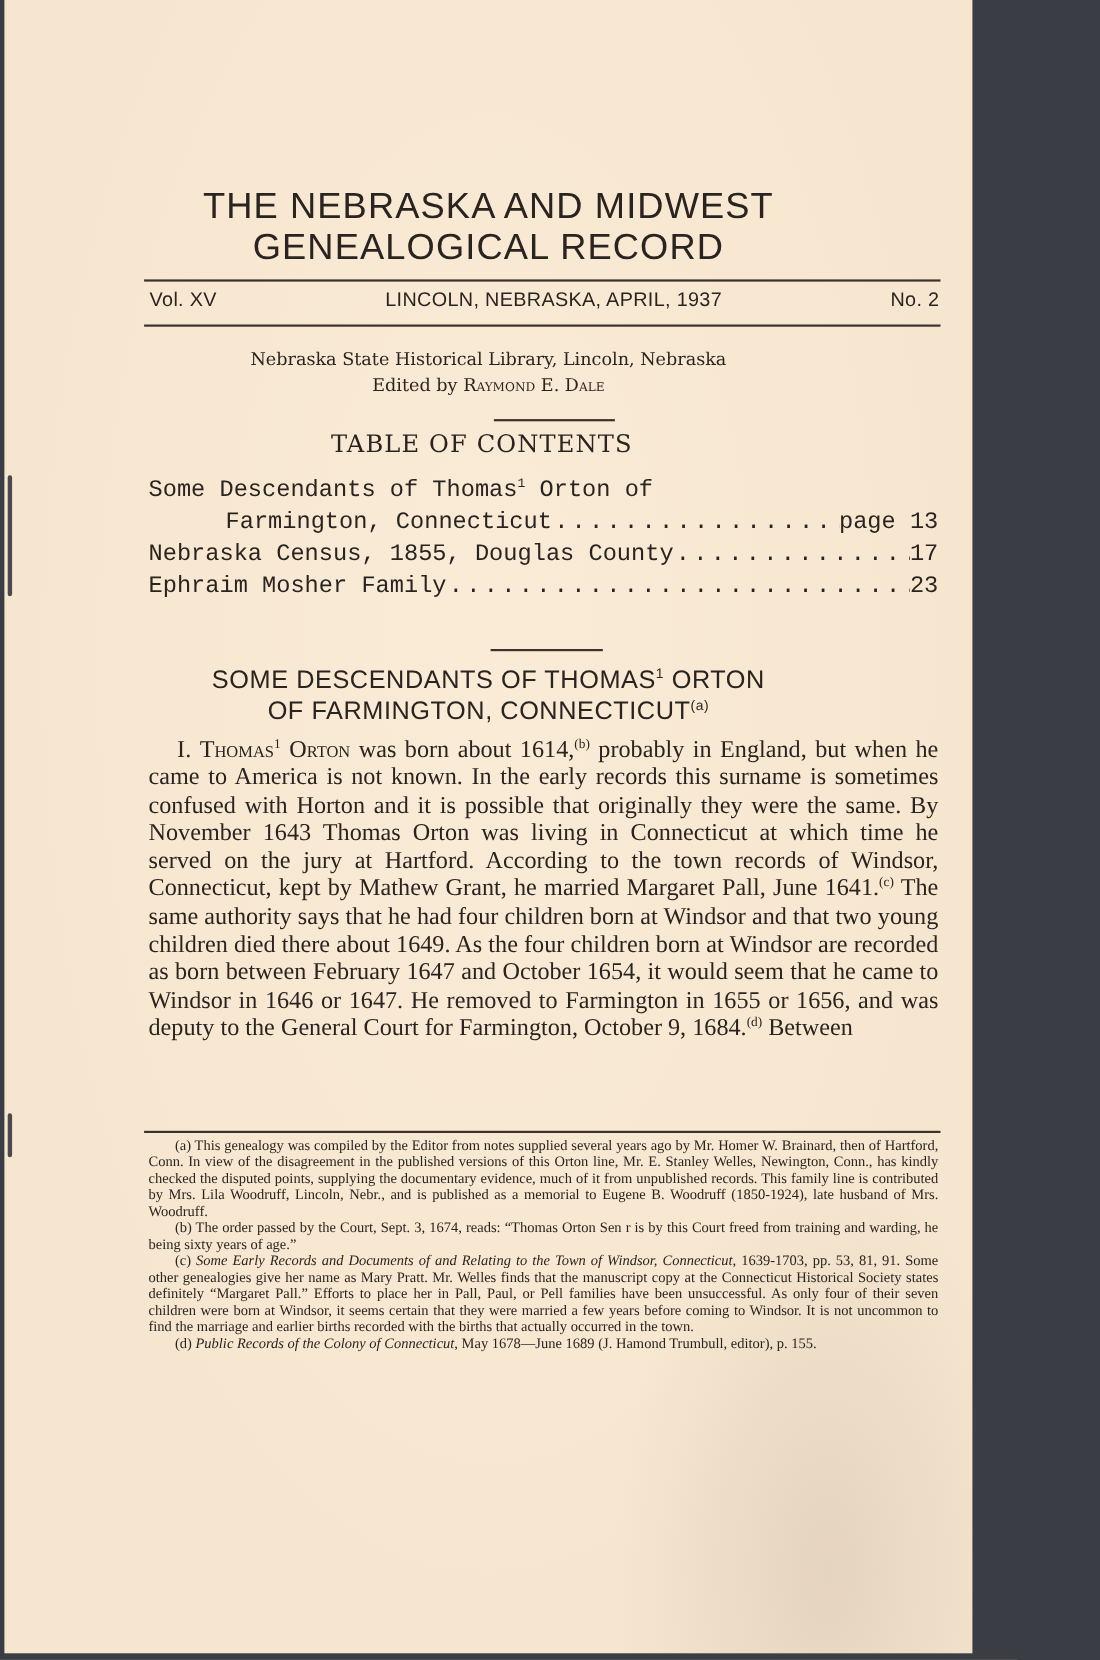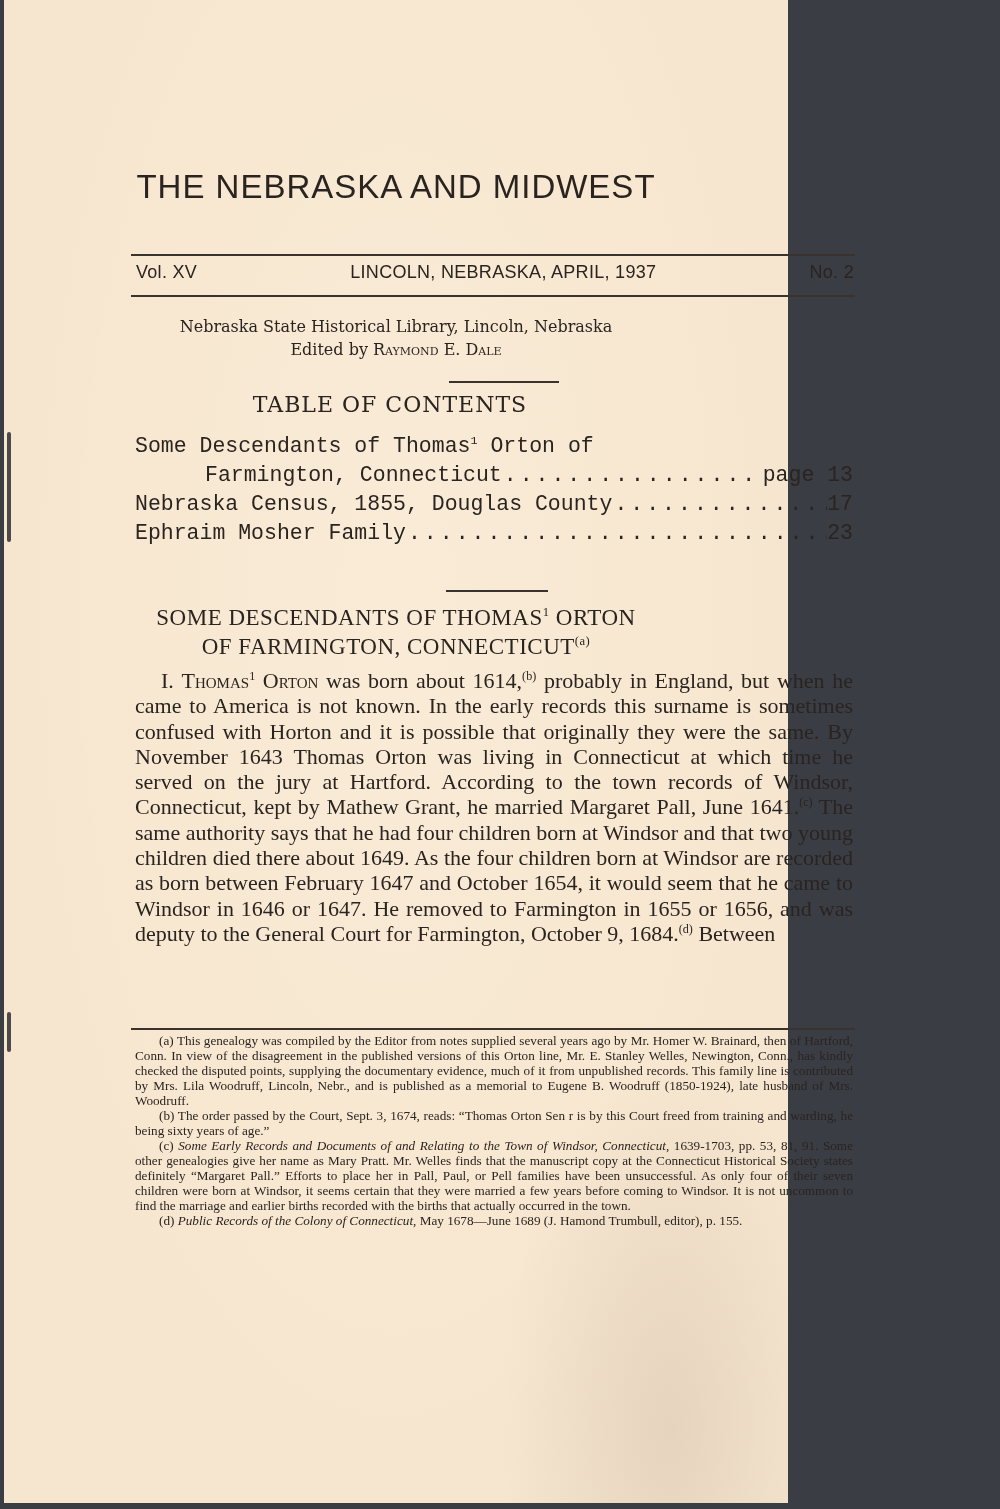--- a/index.html
+++ b/index.html
@@ -10,21 +10,21 @@
       width: 1000px;
       height: 1509px;
       background: #3a3d44;
       position: relative;
       overflow: hidden;
     }
     .page {
       position: absolute;
       left: 4px;
       top: 0;
-      width: 784px;
+      width: 880px;
       height: 1503px;
       background: #f7e6cf;
       background-image:
         radial-gradient(ellipse at 85% 95%, rgba(150,130,110,0.18), transparent 18%),
         radial-gradient(ellipse at 50% 40%, rgba(255,245,230,0.35), transparent 70%);
       font-family: "DejaVu Serif", "Liberation Serif", serif;
       color: #2a2420;
     }
     .staple {
       position: absolute;
@@ -105,21 +105,21 @@
       content: "...................................................................................................................";
     }
     .toc-row .pg { flex: 0 0 auto; text-align: right; }
     .toc-row.indent { padding-left: 70px; }
 
     .article-title {
       position: absolute;
       left: 0; right: 0;
       top: 603px;
       text-align: center;
-      font-family: Liberation Serif, serif;
+      font-family: Liberation Sans, sans-serif;
       font-size: 23px;
       line-height: 29px;
       letter-spacing: 0.5px;
     }
     sup { font-size: 55%; vertical-align: super; line-height: 0; }
     .body-text {
       position: absolute;
       left: 131px;
       width: 718px;
       top: 668px;
@@ -148,20 +148,21 @@
   </style>
 </head>
 <body>
 
 <div class="page">
   <div class="staple s1"></div>
   <div class="staple s2"></div>
 
   <div class="masthead">
     <div>THE NEBRASKA AND MIDWEST</div>
+    <div>GENEALOGICAL RECORD</div>
   </div>
 
   <div class="rule" style="top:254px; left:127px; width:724px;"></div>
   <div class="volline">
     <span>Vol. XV</span>
     <span>LINCOLN, NEBRASKA, APRIL, 1937</span>
     <span>No. 2</span>
   </div>
   <div class="rule" style="top:295px; left:127px; width:724px;"></div>
 

